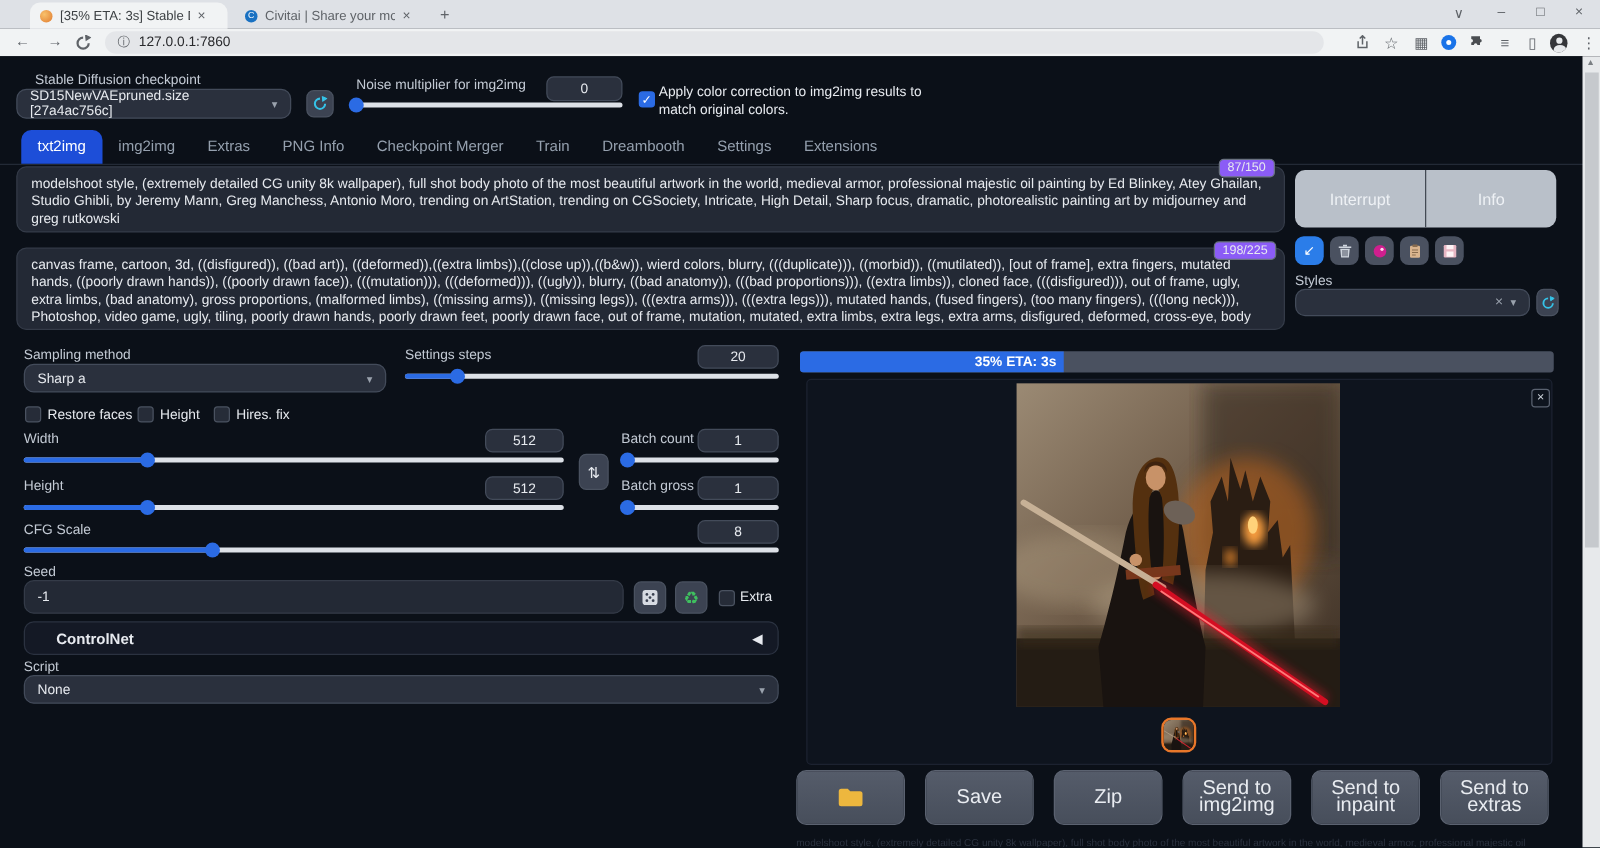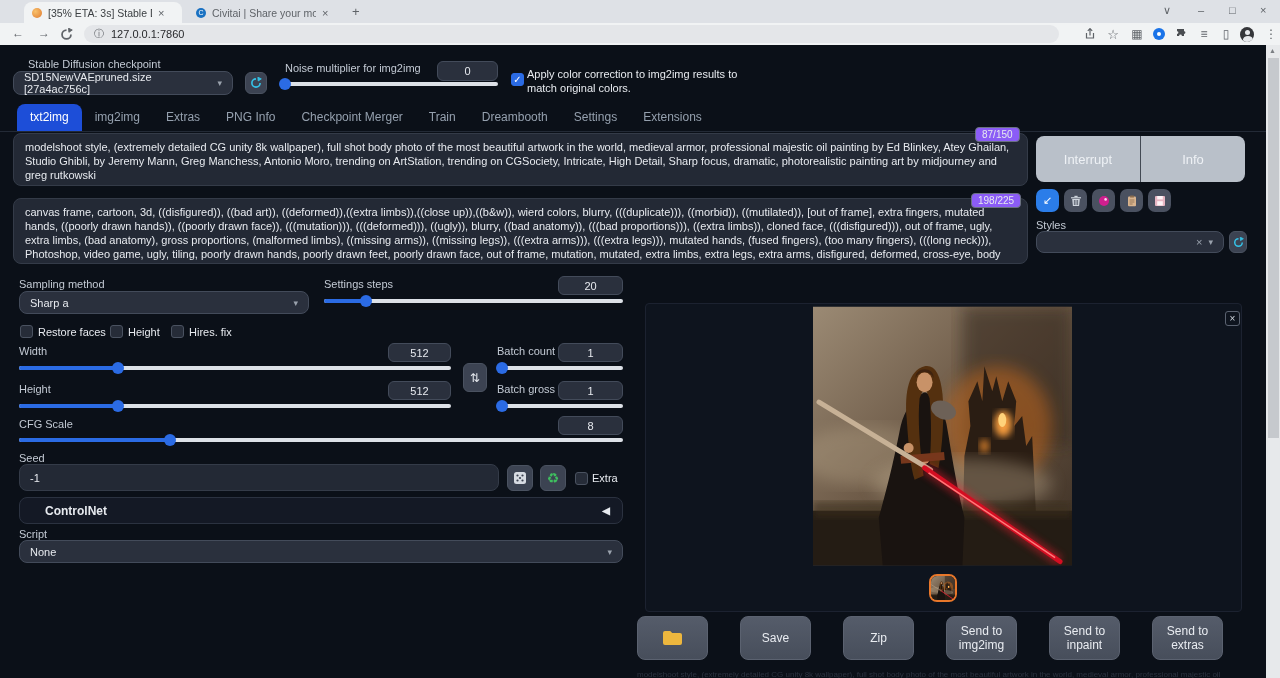--- a/index.html
+++ b/index.html
@@ -67,23 +67,23 @@
     border-radius:3px; overflow:hidden; }
   .progress .pfill { height:100%; background:#2b6be4; display:flex; align-items:center;
     justify-content:flex-end; padding-right:6px; font-size:11px; font-weight:bold; color:#fff; white-space:nowrap; }
   .gallery { position:absolute; left:645px; top:258px; width:597px; height:309px; background:#0e141e;
     border:1px solid #1c2230; border-radius:4px; }
   .gclose { position:absolute; left:579px; top:7px; width:15px; height:15px; border:1px solid #5a6270;
     border-radius:3px; color:#cfd5dd; font-size:10px; display:flex; align-items:center;
     justify-content:center; cursor:pointer; }
   .thumb { position:absolute; left:283px; top:270px; width:28px; height:28px; border:2px solid #e8772a;
     border-radius:8px; overflow:hidden; background:#000; cursor:pointer; }
-  .outbtn { position:absolute; top:571px; width:71px; height:44px; border-radius:8px;
+  .outbtn { position:absolute; top:571px; width:87px; height:44px; border-radius:8px;
     background:linear-gradient(#555c6a,#474e5b); border:1px solid #5b6270; color:#e9ecf1;
-    font-size:12px; line-height:14px; display:flex; align-items:center; justify-content:center;
+    font-size:16px; line-height:14px; display:flex; align-items:center; justify-content:center;
     text-align:center; padding:0 6px; cursor:pointer; }
   .geninfo { position:absolute; left:637px; top:625px; width:606px; height:8px; overflow:hidden;
     font-size:8px; line-height:9px; color:#2c3340; }
   .scrollbar { position:absolute; left:1266px; top:45px; width:14px; height:633px; background:#e7e9eb; }
   .scrollbar .thumbbar { position:absolute; left:1.5px; top:13px; width:11px; height:380px; background:#c6c9cd; }
   .scrollbar .uparrow { position:absolute; left:3px; top:2px; font-size:7px; color:#7b7f83; }
   .bluedot { width:12px; height:12px; border-radius:50%; background:#1a73e8; display:flex;
     align-items:center; justify-content:center; }
   .bluedot i { width:4px; height:4px; border-radius:50%; background:#fff; }
   .avatar { width:15px; height:15px; border-radius:50%; background:#35363a; position:relative; overflow:hidden; }
@@ -357,20 +357,25 @@
       <span>ControlNet</span>
       <span style="margin-left:auto;font-size:10px">◀</span>
     </div>
 
     <div class="lbl" style="left:19px;top:483px">Script</div>
     <div class="dd" style="left:19px;top:495px;width:604px;height:23px">
       <span>None</span>
       <span class="caret">▾</span>
     </div>
 
+    <div class="progress">
+      <div class="pfill" style="width:35%">
+        <span>35% ETA: 3s</span>
+      </div>
+    </div>
 
     <div class="gallery">
       <svg style="position:absolute;left:167px;top:2px" width="259" height="260" viewBox="0 0 260 260">
           <use href="#scene" width="260" height="260"></use>
         </svg>
       <div class="gclose">×</div>
       <div class="thumb">
         <svg width="24" height="24" viewBox="0 0 260 260">
             <use href="#scene" width="260" height="260"></use>
           </svg>

